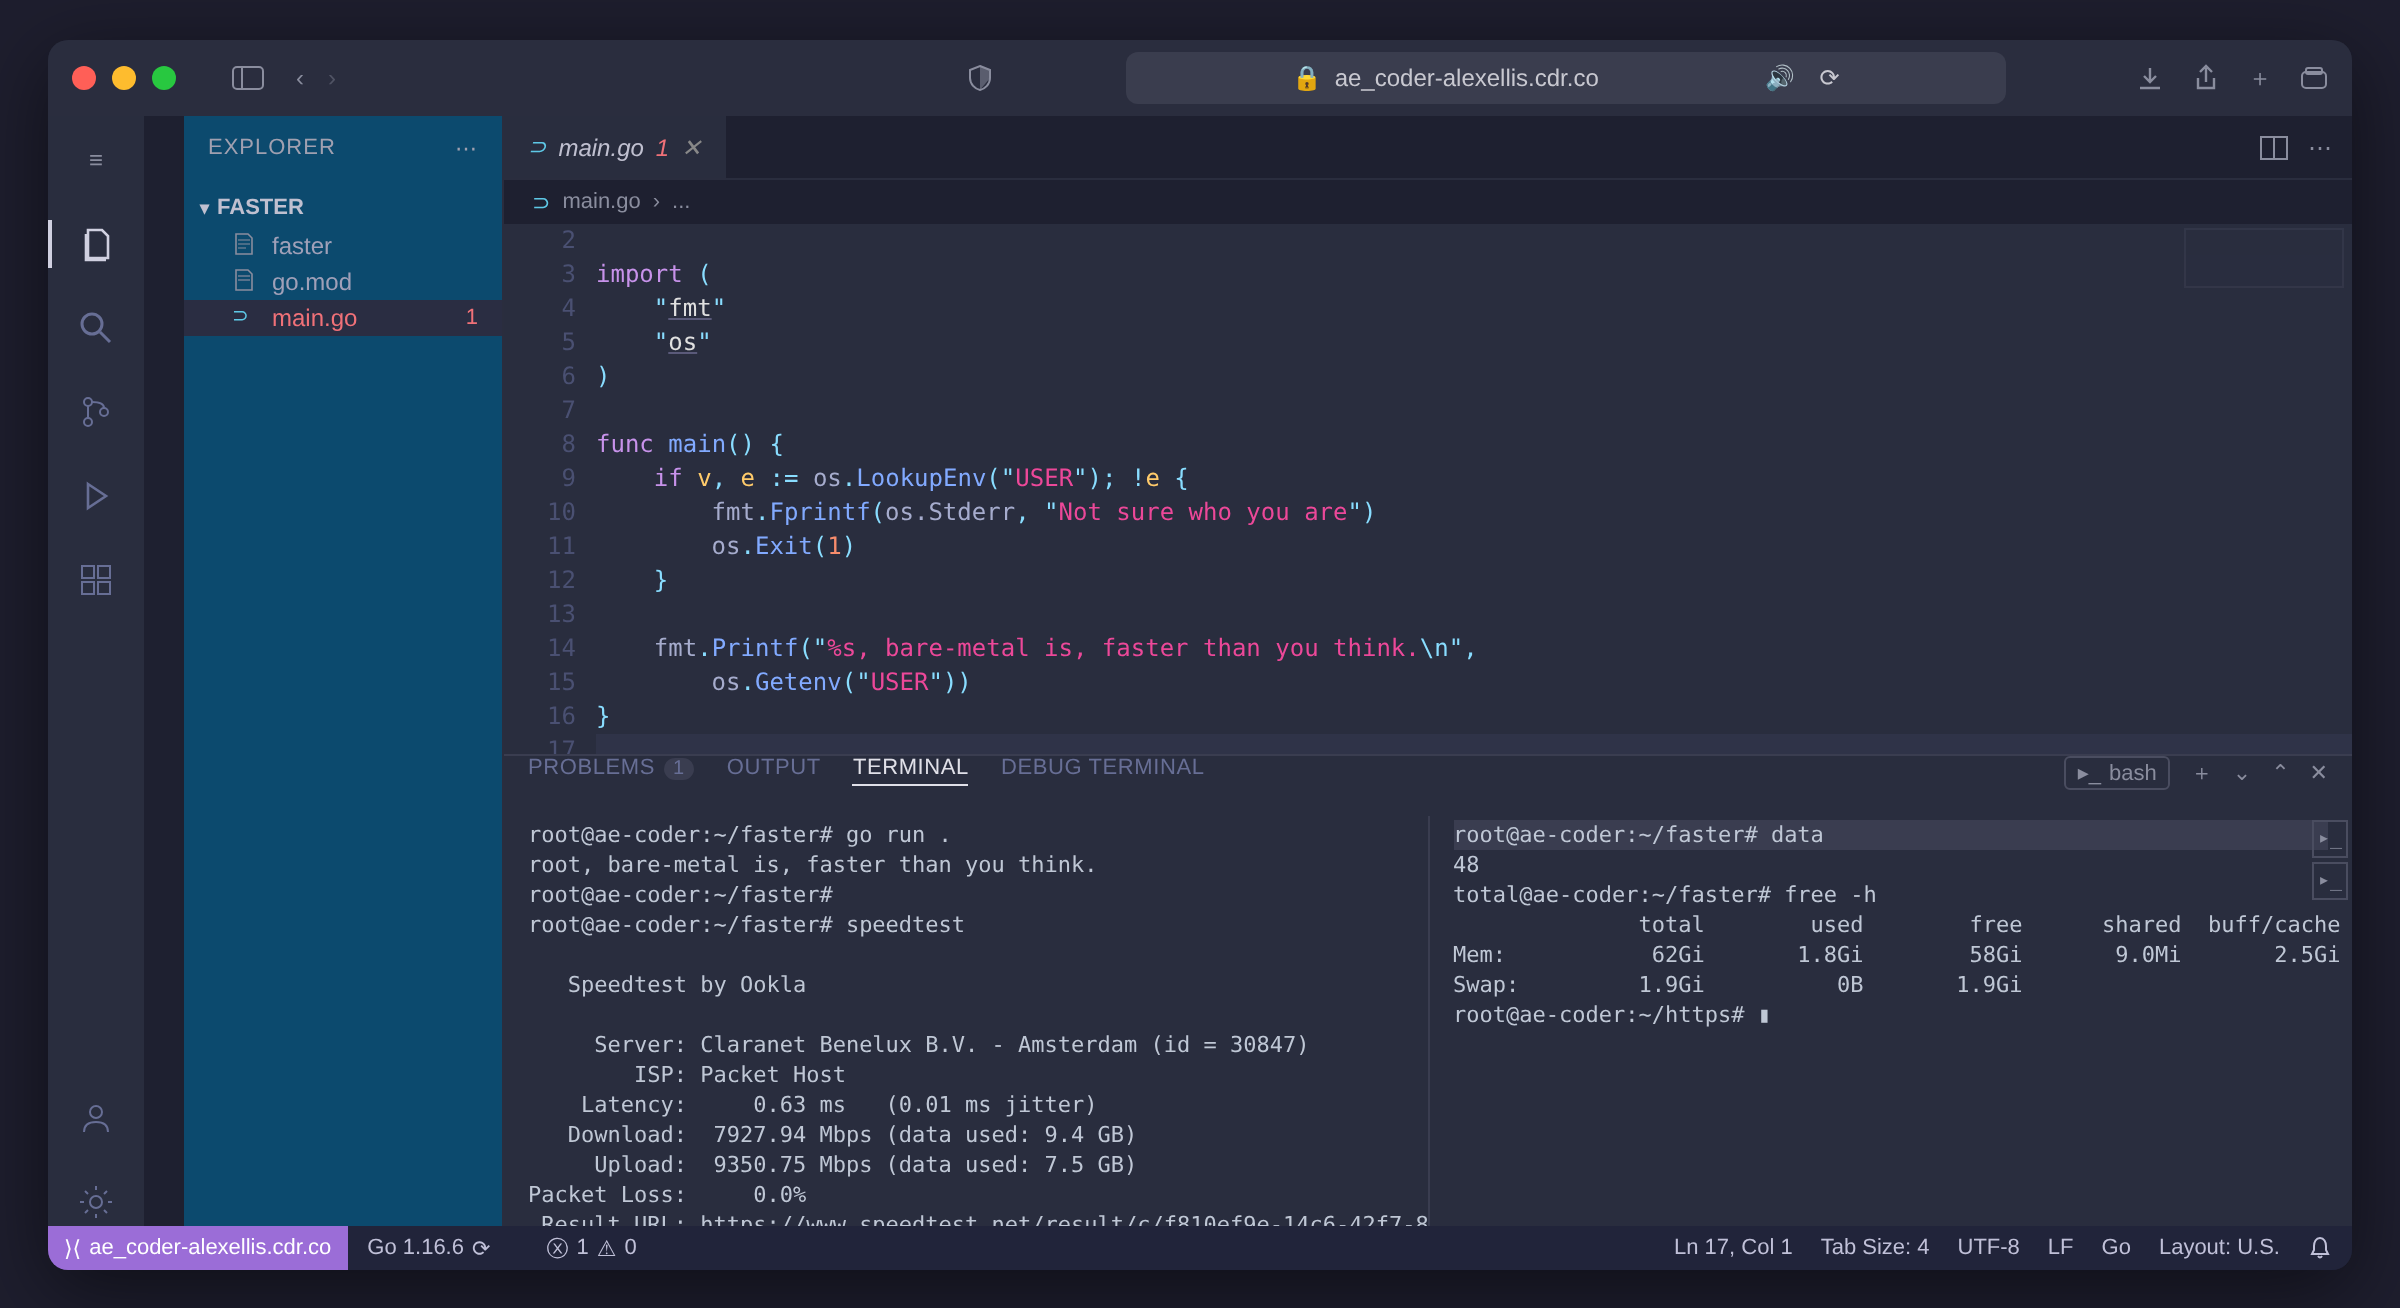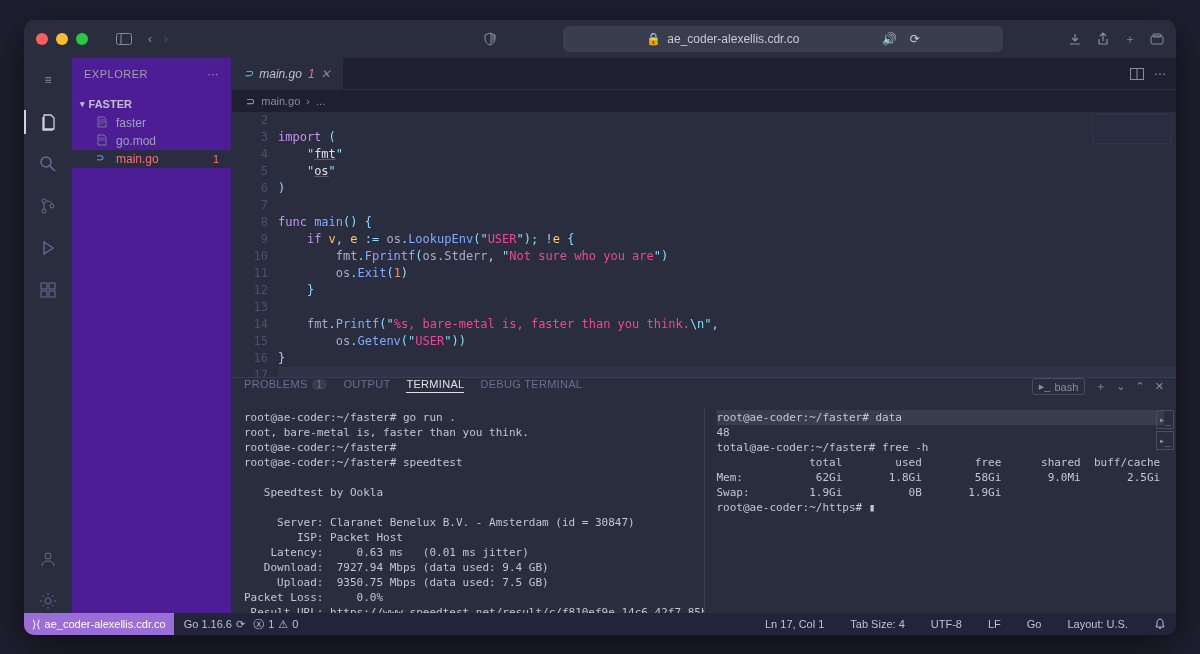--- a/index.html
+++ b/index.html
@@ -66,24 +66,25 @@
   flex-direction: column;
   align-items: center;
   padding-top: 10px;
   gap: 18px;
 }
 .ab-icon { width: 24px; height: 24px; display:flex; align-items:center; justify-content:center; color:#676e95; cursor:pointer; }
 .ab-icon.active { color:#d0d0e0; border-left:2px solid #d0d0e0; width:48px; padding-left:0; }
 .ab-spacer { flex:1; }
 .sidebar {
   width: 160px;
-  background: #4c1d95;
+  background: #0c4a6e;
   border-right: 1px solid #2a2d3e;
   display:flex;
   flex-direction:column;
+  margin-left:20px;
 }
 .sidebar-header {
   height: 32px;
   display:flex;
   align-items:center;
   justify-content:space-between;
   padding: 0 12px;
   font-size: 11px;
   letter-spacing: 0.5px;
   color: #a0a0b0;
@@ -249,22 +250,22 @@
 }
 .sb-remote {
   background:#9b6dd7;
   height:100%;
   display:flex;
   align-items:center;
   padding:0 8px;
   color:#fff;
   gap:4px;
 }
-.sb-left { display:flex; align-items:center; gap:8px; padding:0 10px;}
-.sb-right { margin-left:auto; display:flex; gap:26px; padding:0 10px;}
+.sb-left { display:flex; align-items:center; gap:28px; padding:0 10px;}
+.sb-right { margin-left:auto; display:flex; gap:14px; padding:0 10px;}
 .sb-item-status { display:flex; align-items:center; gap:4px;}
 svg { display:block; }
 </style>
 </head>
 <body>
 
 <div class="window">
 
   <div class="titlebar">
     <div class="traffic-lights">

